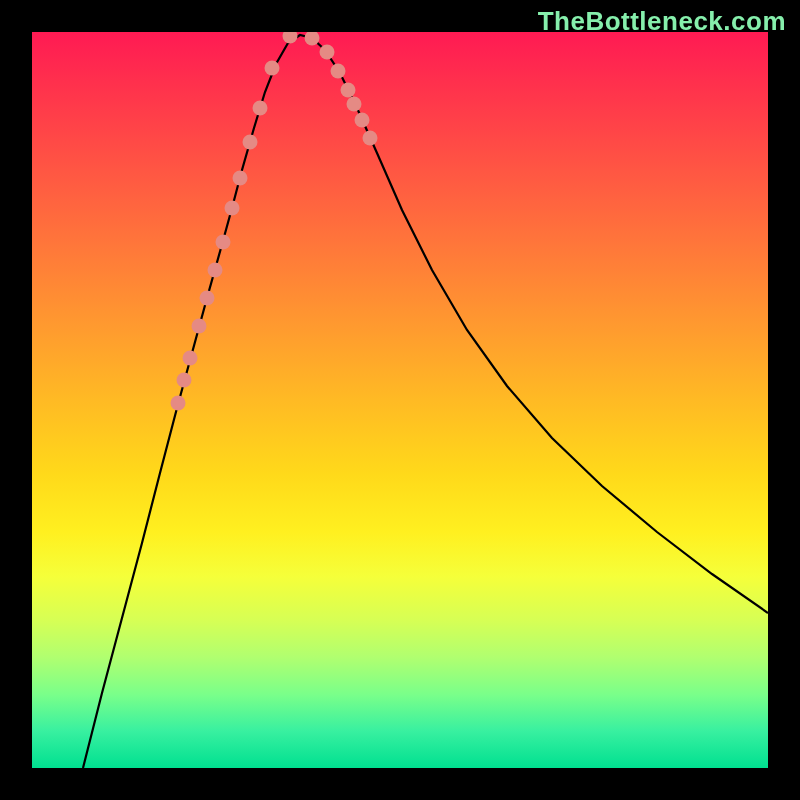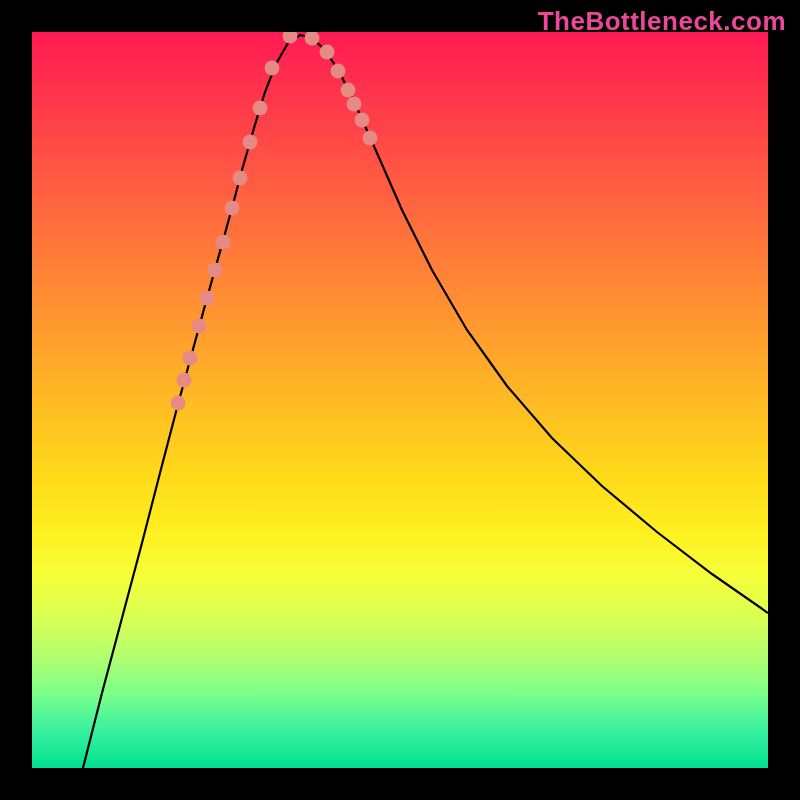--- a/index.html
+++ b/index.html
@@ -42,21 +42,21 @@
       #00e090 100%
     );
   }
   .watermark {
     position: absolute;
     top: 6px;
     right: 14px;
     font-family: Arial, Helvetica, sans-serif;
     font-size: 26px;
     font-weight: bold;
-    color: #ec4899;
+    color: #86efac;
     letter-spacing: 0.5px;
     user-select: none;
   }
   svg.curve {
     position: absolute;
     left: 0;
     top: 0;
     width: 736px;
     height: 736px;
   }

